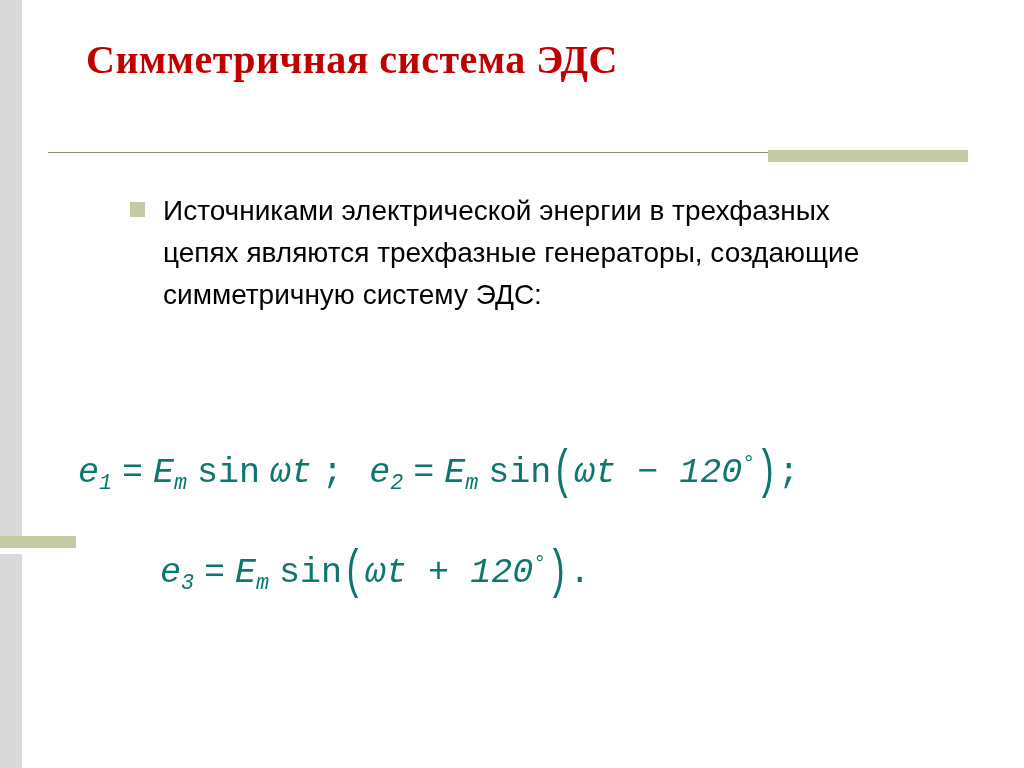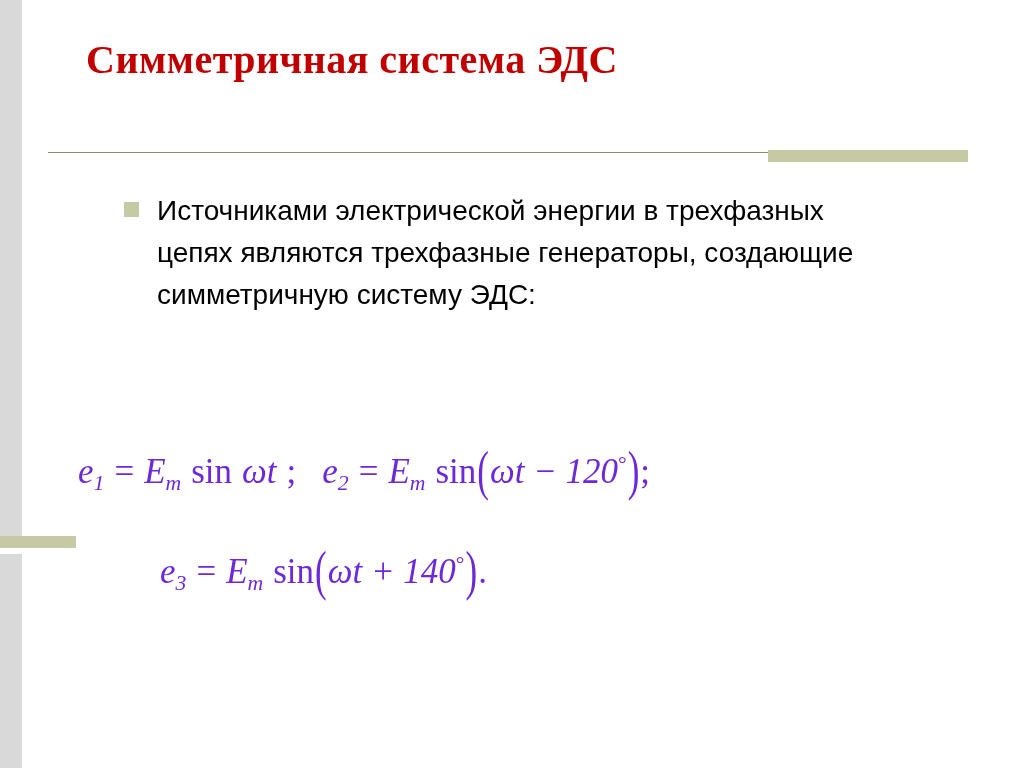--- a/index.html
+++ b/index.html
@@ -77,21 +77,21 @@
     left: 768px;
     top: 150px;
     width: 200px;
     height: 12px;
     background: #c5c9a4;
   }
 
   
   .bullet-row {
     position: absolute;
-    left: 124px;
+    left: 130px;
     top: 190px;
     width: 760px;
     display: flex;
     align-items: flex-start;
   }
   .bullet-marker {
     width: 15px;
     height: 15px;
     background: #c5c9a4;
     flex: 0 0 auto;
@@ -106,22 +106,22 @@
   }
 
   
   .formula-area {
     position: absolute;
     left: 0;
     top: 452px;
     width: 1024px;
   }
   .formula-line {
-    font-family: Liberation Serif, serif;
-    color: #6d28d9;
+    font-family: Liberation Mono, monospace;
+    color: #0f766e;
     white-space: nowrap;
   }
   .formula-line-1 {
     position: absolute;
     left: 78px;
     top: 0;
     font-size: 35px;
   }
   .formula-line-2 {
     position: absolute;
@@ -169,16 +169,16 @@
   <div class="bullet-text">Источниками электрической энергии в трехфазных цепях являются трехфазные генераторы, создающие симметричную систему ЭДС:</div>
 </div>
 
 <div class="formula-area">
 
   <div class="formula-line formula-line-1">
     <span class="it">e</span><span class="sub">1</span><span class="sp"></span><span class="sym">=</span><span class="sp"></span><span class="it">E</span><span class="sub">m</span><span class="sp"></span><span class="sym">sin</span><span class="sp"></span><span class="it">ωt</span><span class="sp"></span><span class="sym">;</span><span class="sp-wide"></span><span class="it">e</span><span class="sub">2</span><span class="sp"></span><span class="sym">=</span><span class="sp"></span><span class="it">E</span><span class="sub">m</span><span class="sp"></span><span class="sym">sin</span><span class="paren">(</span><span class="it">ωt − 120</span><span class="deg">°</span><span class="paren">)</span><span class="sym">;</span>
   </div>
 
   <div class="formula-line formula-line-2">
-    <span class="it">e</span><span class="sub">3</span><span class="sp"></span><span class="sym">=</span><span class="sp"></span><span class="it">E</span><span class="sub">m</span><span class="sp"></span><span class="sym">sin</span><span class="paren">(</span><span class="it">ωt + 140</span><span class="deg">°</span><span class="paren">)</span><span class="sym">.</span>
+    <span class="it">e</span><span class="sub">3</span><span class="sp"></span><span class="sym">=</span><span class="sp"></span><span class="it">E</span><span class="sub">m</span><span class="sp"></span><span class="sym">sin</span><span class="paren">(</span><span class="it">ωt + 120</span><span class="deg">°</span><span class="paren">)</span><span class="sym">.</span>
   </div>
 
 </div>
 
 </body></html>

